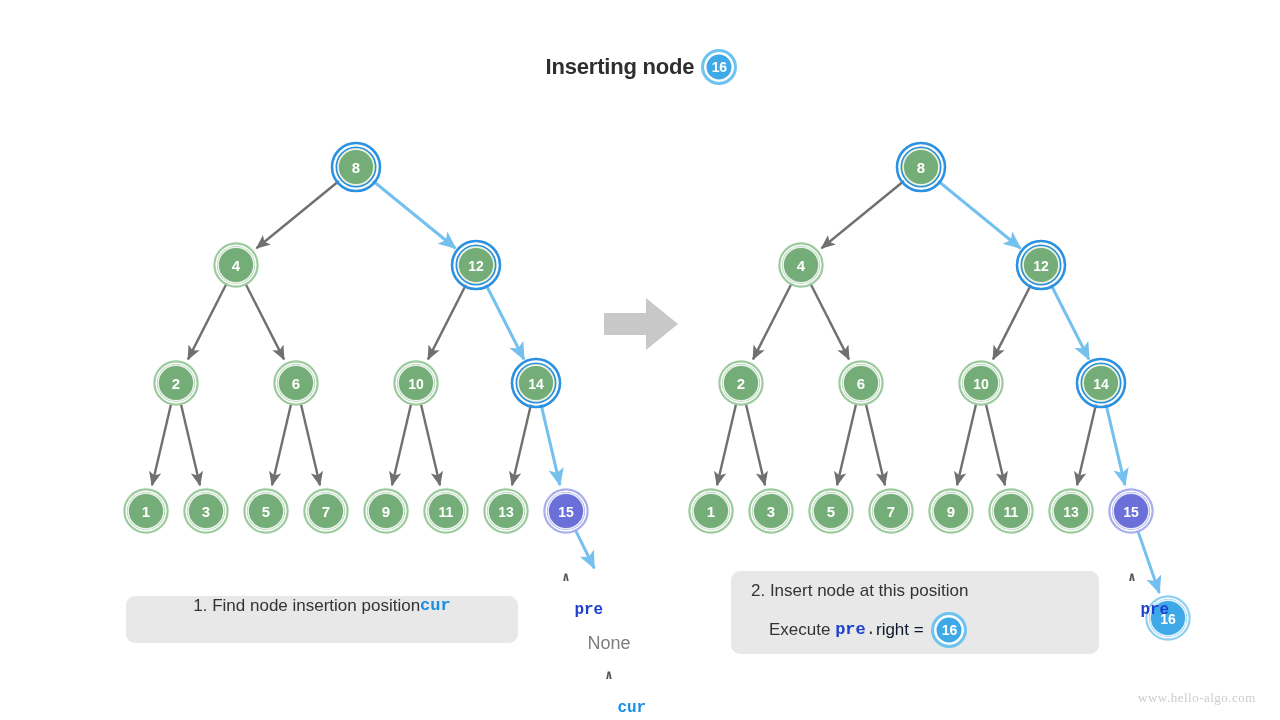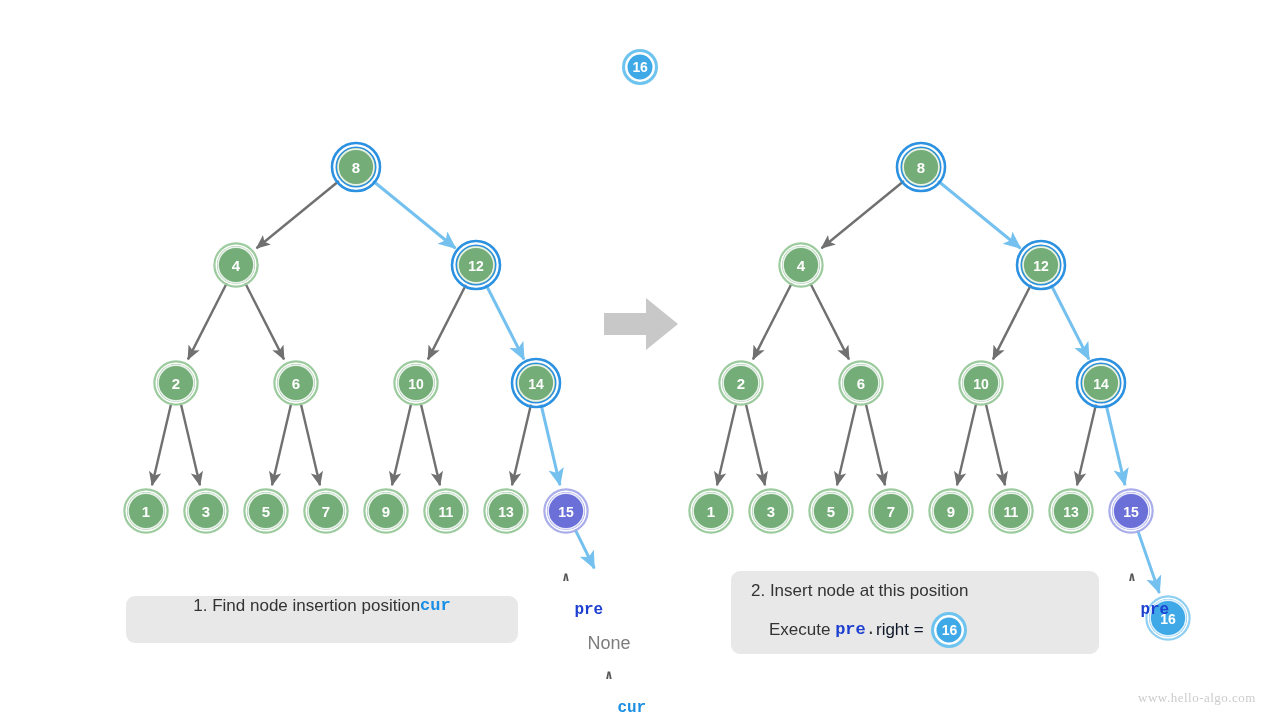--- a/index.html
+++ b/index.html
@@ -94,20 +94,21 @@
     font-family: Liberation Serif, serif;
     letter-spacing: 0.5px;
   }
 </style>
 </head>
 <body>
 
 <div id="stage">
 
   <div id="title-bar">
+    <span class="title-text">Inserting node</span>
     <span class="badge">16</span>
   </div>
 
   <svg class="tree-svg" id="svg-left" width="1280" height="720">
       <defs>
         <marker id="L-arrow-gray" markerWidth="7" markerHeight="7" refX="5.6" refY="2.6" orient="auto" markerUnits="strokeWidth">
           <path d="M0,0 L6,2.6 L0,5.2 L1.4,2.6 Z" fill="#707070"></path>
         </marker>
         <marker id="L-arrow-blue" markerWidth="7" markerHeight="7" refX="5.6" refY="2.6" orient="auto" markerUnits="strokeWidth">
           <path d="M0,0 L6,2.6 L0,5.2 L1.4,2.6 Z" fill="#74c0ee"></path>

